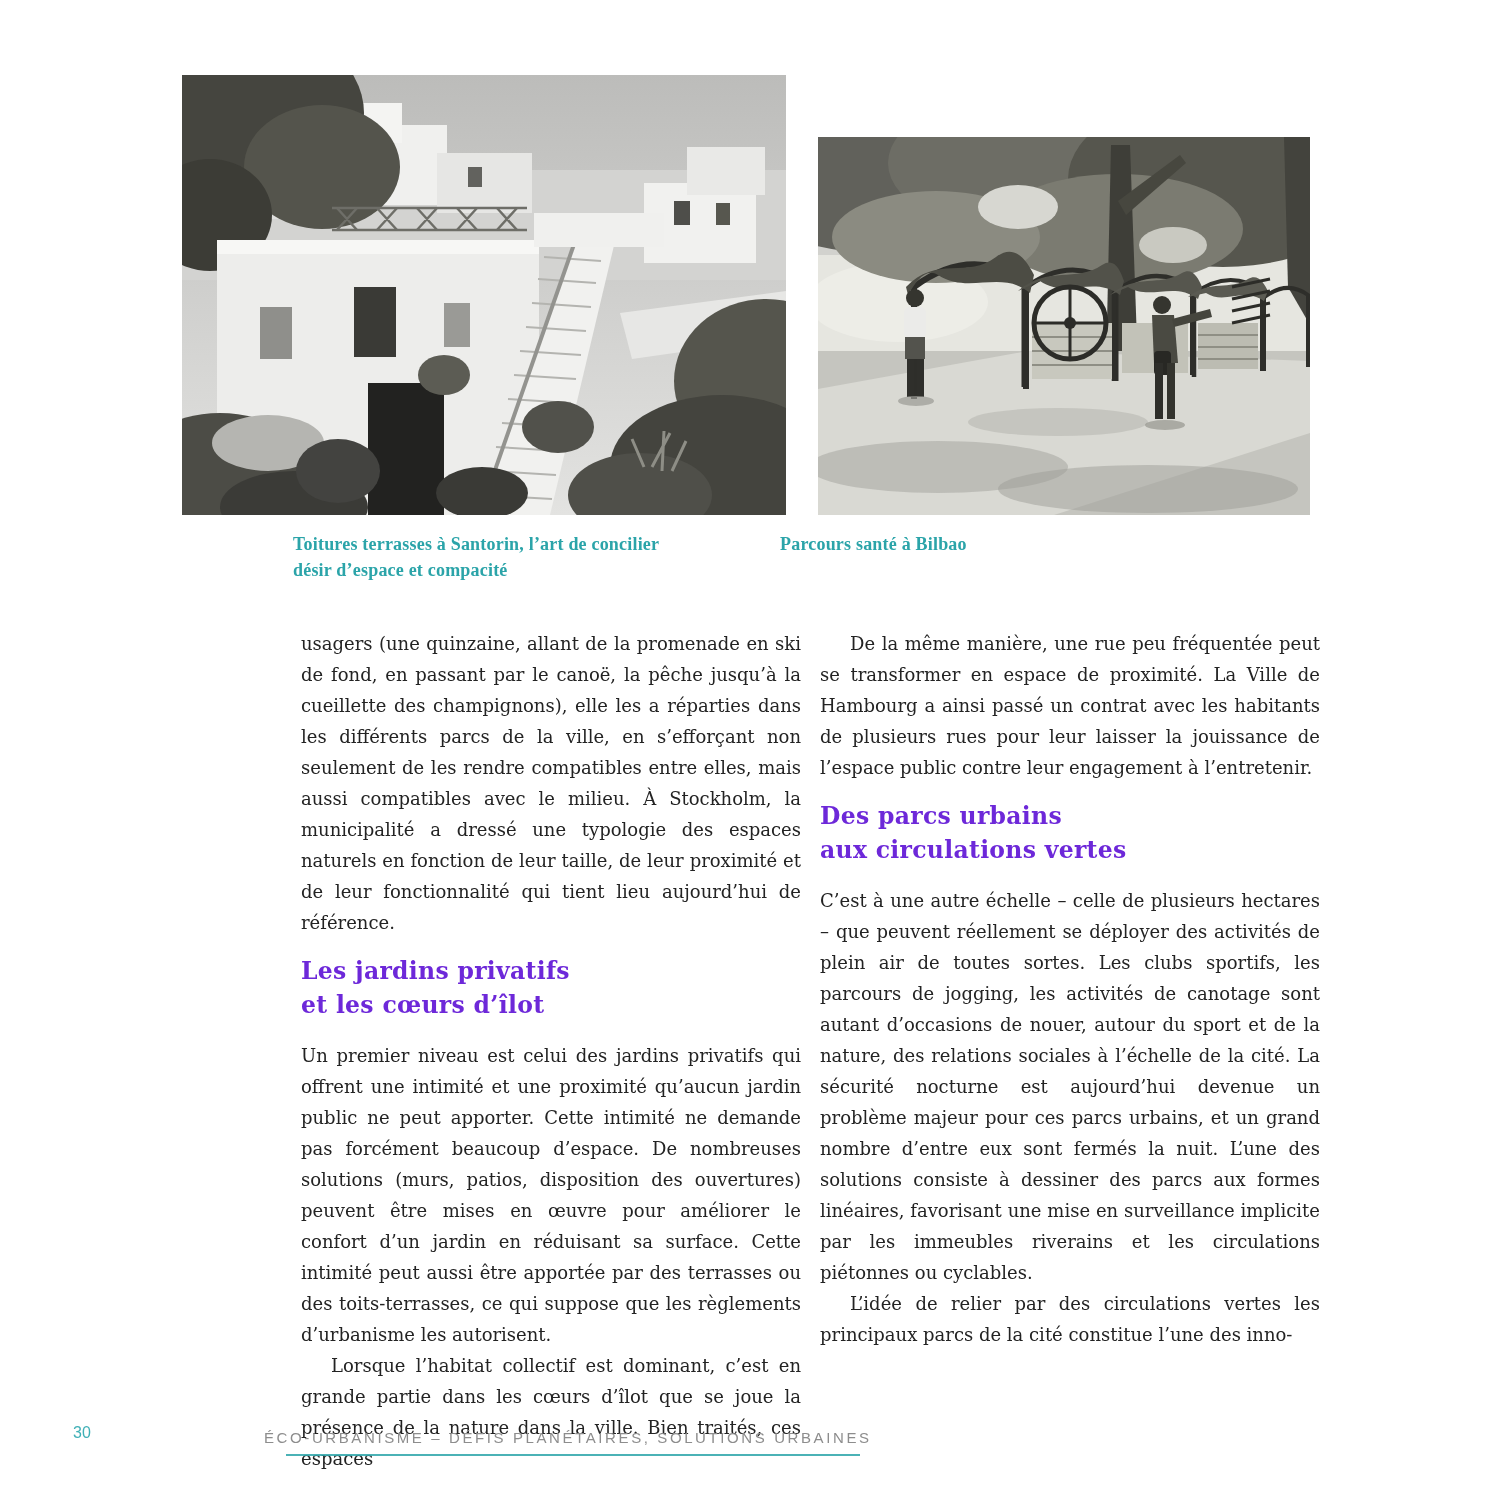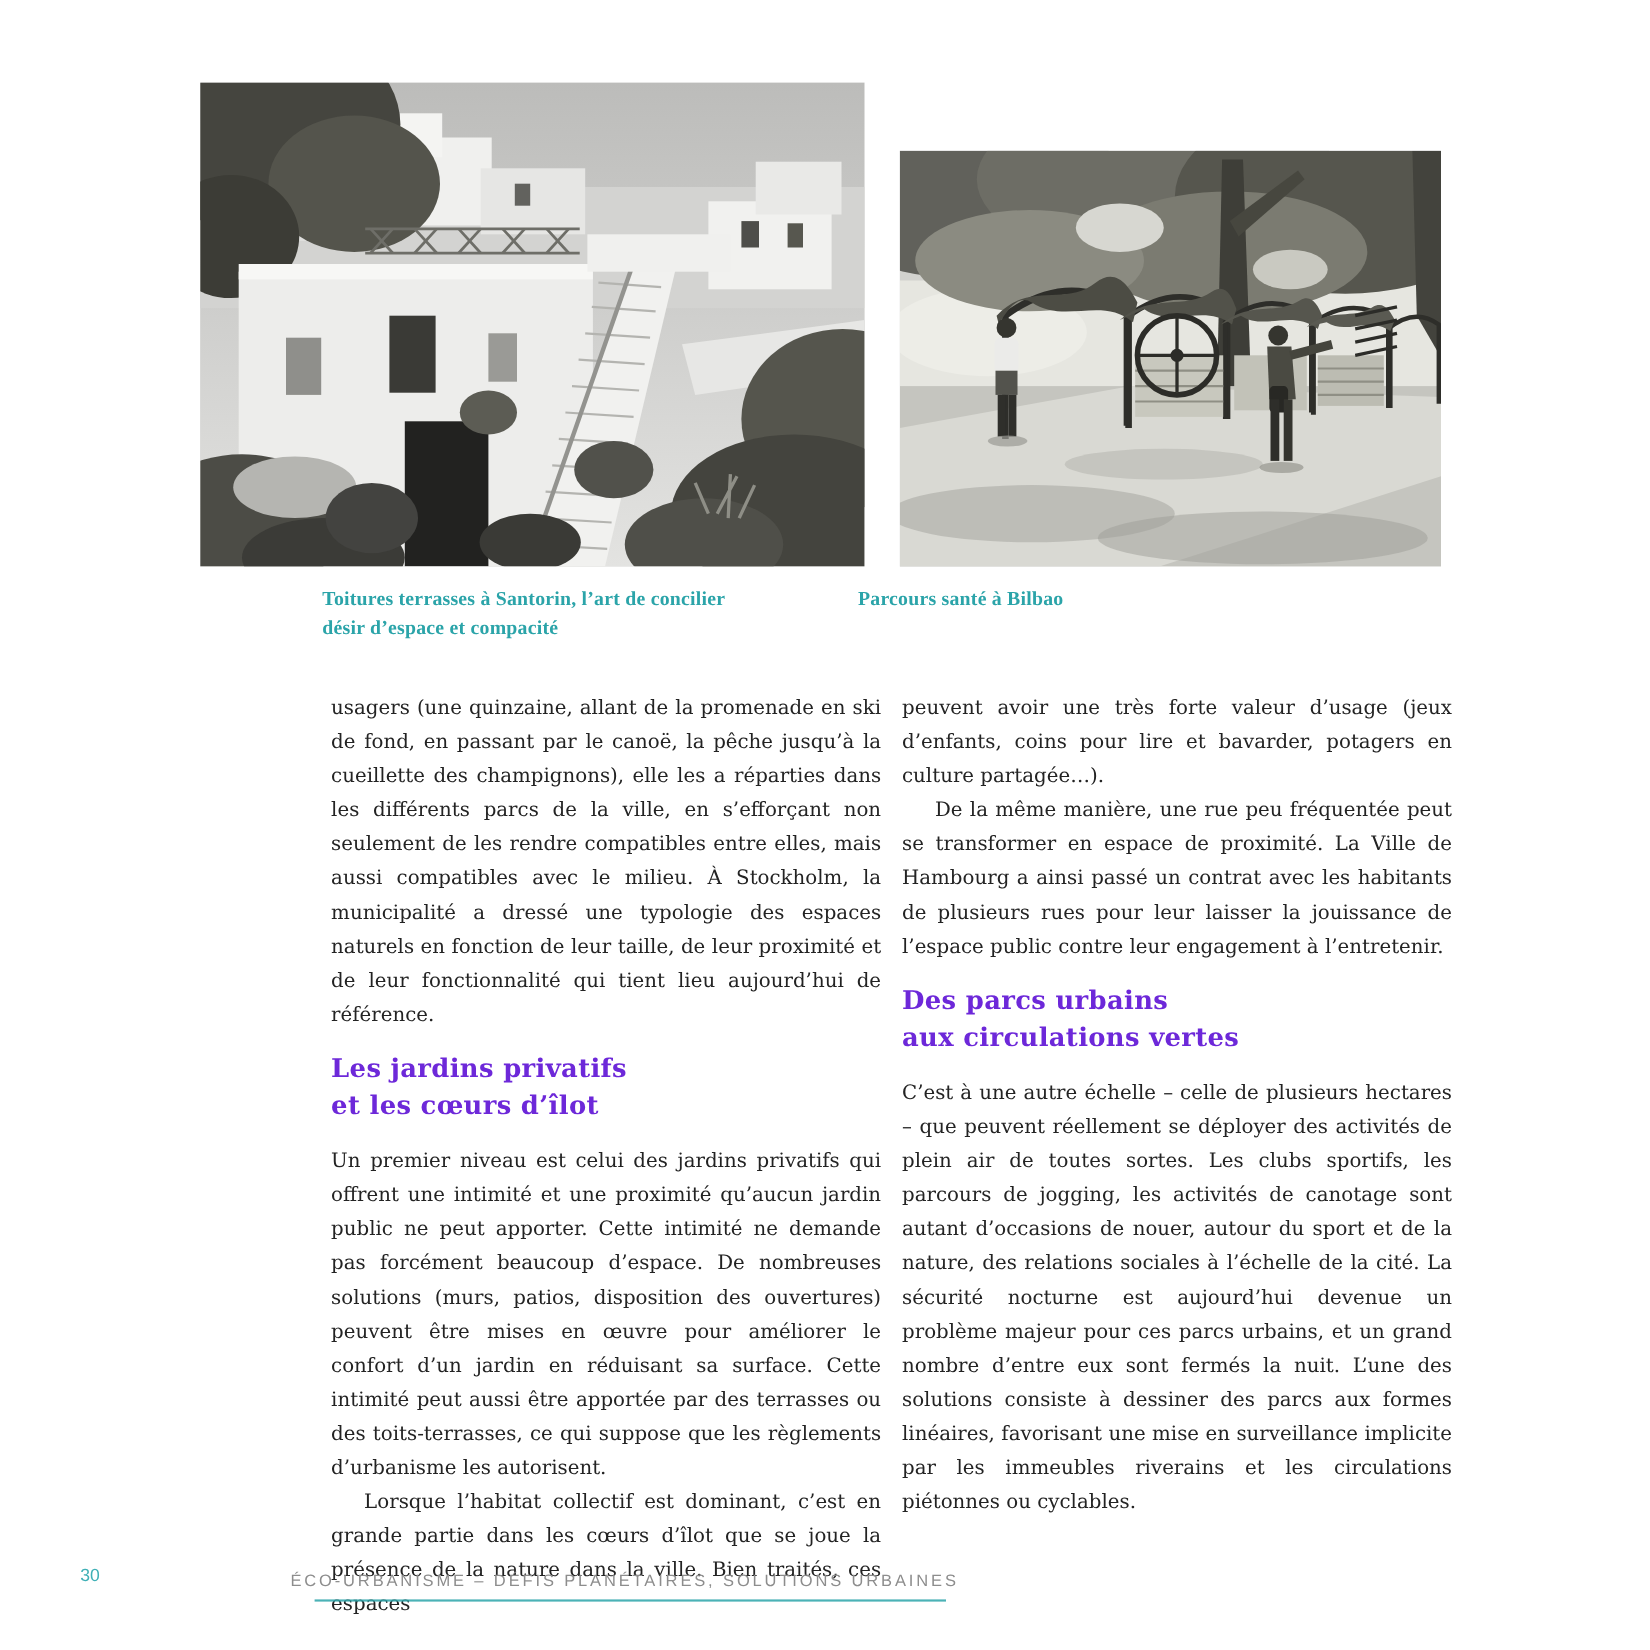--- a/index.html
+++ b/index.html
@@ -209,22 +209,22 @@
 
 <div class="body-col col-left">
   <p>usagers (une quinzaine, allant de la promenade en ski de fond, en passant par le canoë, la pêche jusqu’à la cueillette des champignons), elle les a réparties dans les différents parcs de la ville, en s’efforçant non seulement de les rendre compatibles entre elles, mais aussi compatibles avec le milieu. À Stockholm, la municipalité a dressé une typologie des espaces naturels en fonction de leur taille, de leur proximité et de leur fonctionnalité qui tient lieu aujourd’hui de référence.</p>
   <div class="col-heading">Les jardins privatifs
 et les cœurs d’îlot</div>
   <p>Un premier niveau est celui des jardins privatifs qui offrent une intimité et une proximité qu’aucun jardin public ne peut apporter. Cette intimité ne demande pas forcément beaucoup d’espace. De nombreuses solutions (murs, patios, disposition des ouvertures) peuvent être mises en œuvre pour améliorer le confort d’un jardin en réduisant sa surface. Cette intimité peut aussi être apportée par des terrasses ou des toits-terrasses, ce qui suppose que les règlements d’urbanisme les autorisent.</p>
   <p class="indent">Lorsque l’habitat collectif est dominant, c’est en grande partie dans les cœurs d’îlot que se joue la présence de la nature dans la ville. Bien traités, ces espaces</p>
 </div>
 
 <div class="body-col col-right">
-  <p>peuvent avoir une très forte valeur d’usage (jeux d’enfants, coins pour lire et bavarder, potagers en culture partagée…).</p>
   <p class="indent">De la même manière, une rue peu fréquentée peut se transformer en espace de proximité. La Ville de Hambourg a ainsi passé un contrat avec les habitants de plusieurs rues pour leur laisser la jouissance de l’espace public contre leur engagement à l’entretenir.</p>
   <div class="col-heading">Des parcs urbains
 aux circulations vertes</div>
   <p>C’est à une autre échelle – celle de plusieurs hectares – que peuvent réellement se déployer des activités de plein air de toutes sortes. Les clubs sportifs, les parcours de jogging, les activités de canotage sont autant d’occasions de nouer, autour du sport et de la nature, des relations sociales à l’échelle de la cité. La sécurité nocturne est aujourd’hui devenue un problème majeur pour ces parcs urbains, et un grand nombre d’entre eux sont fermés la nuit. L’une des solutions consiste à dessiner des parcs aux formes linéaires, favorisant une mise en surveillance implicite par les immeubles riverains et les circulations piétonnes ou cyclables.</p>
+  <p class="indent">L’idée de relier par des circulations vertes les principaux parcs de la cité constitue l’une des inno-</p>
 </div>
 
 <div class="page-number">30</div>
 <div class="footer-title">ÉCO-URBANISME – DÉFIS PLANÉTAIRES, SOLUTIONS URBAINES</div>
 <div class="footer-rule"></div>
 
 </body></html>

